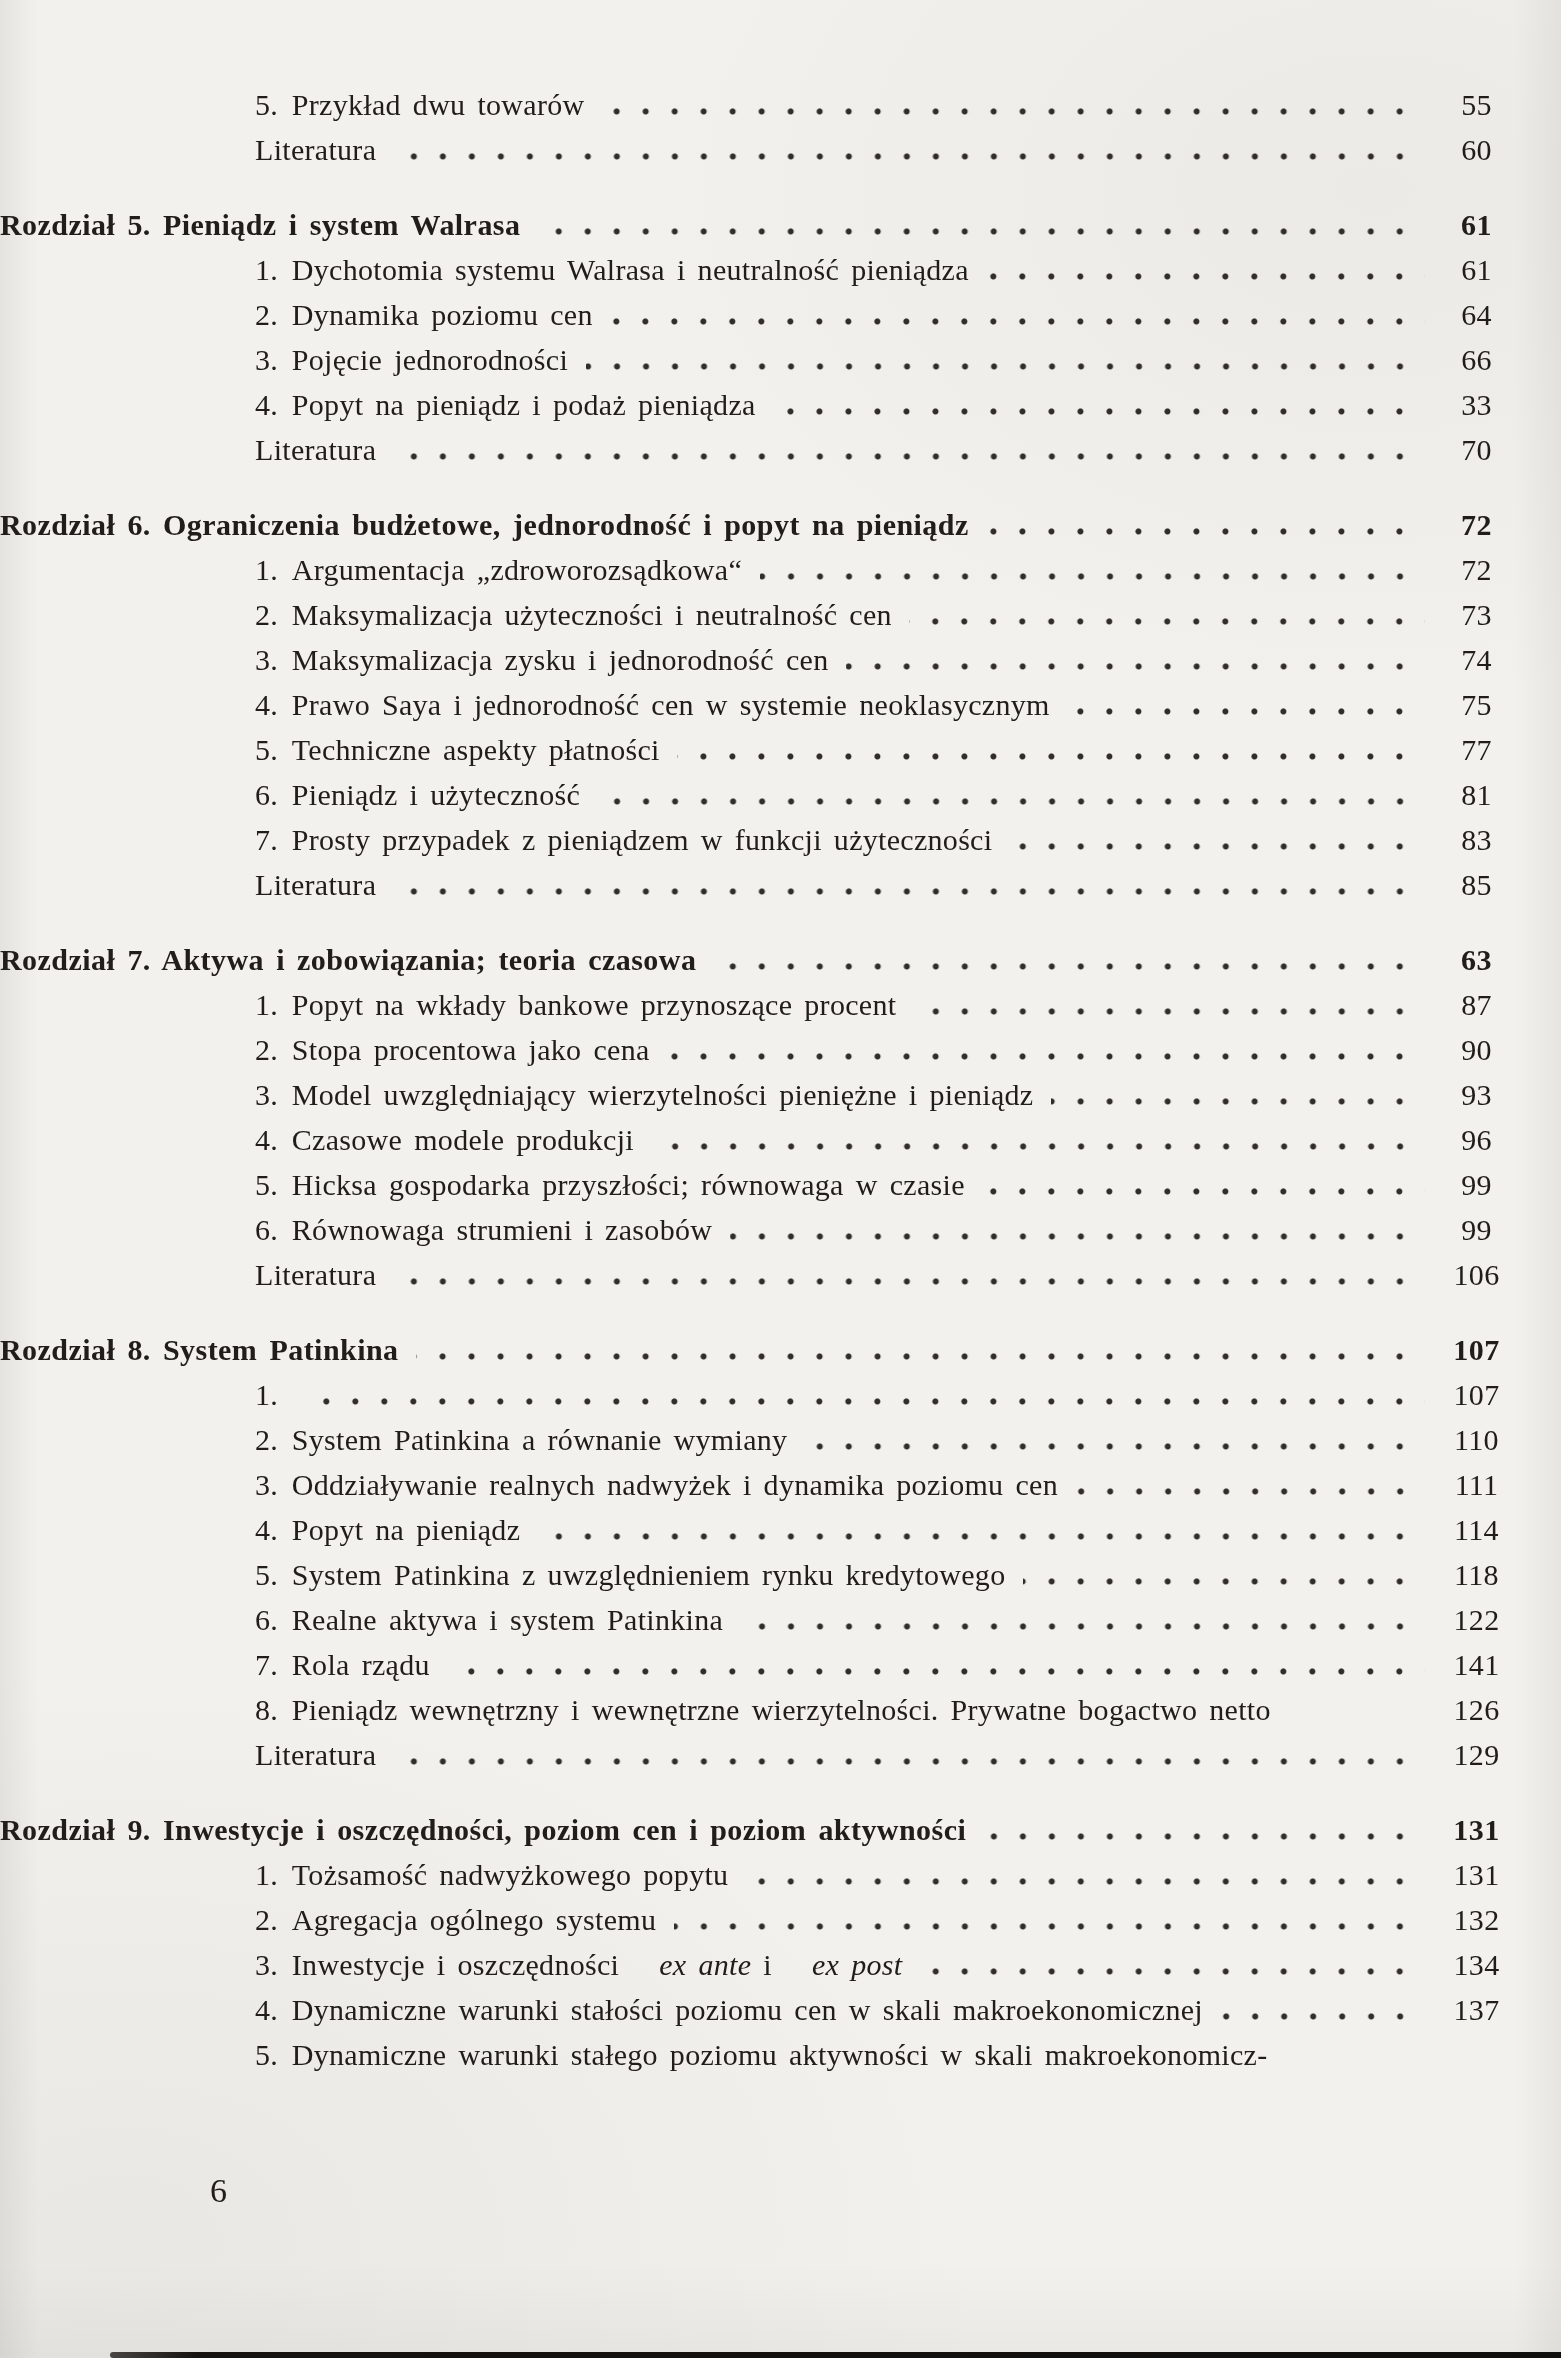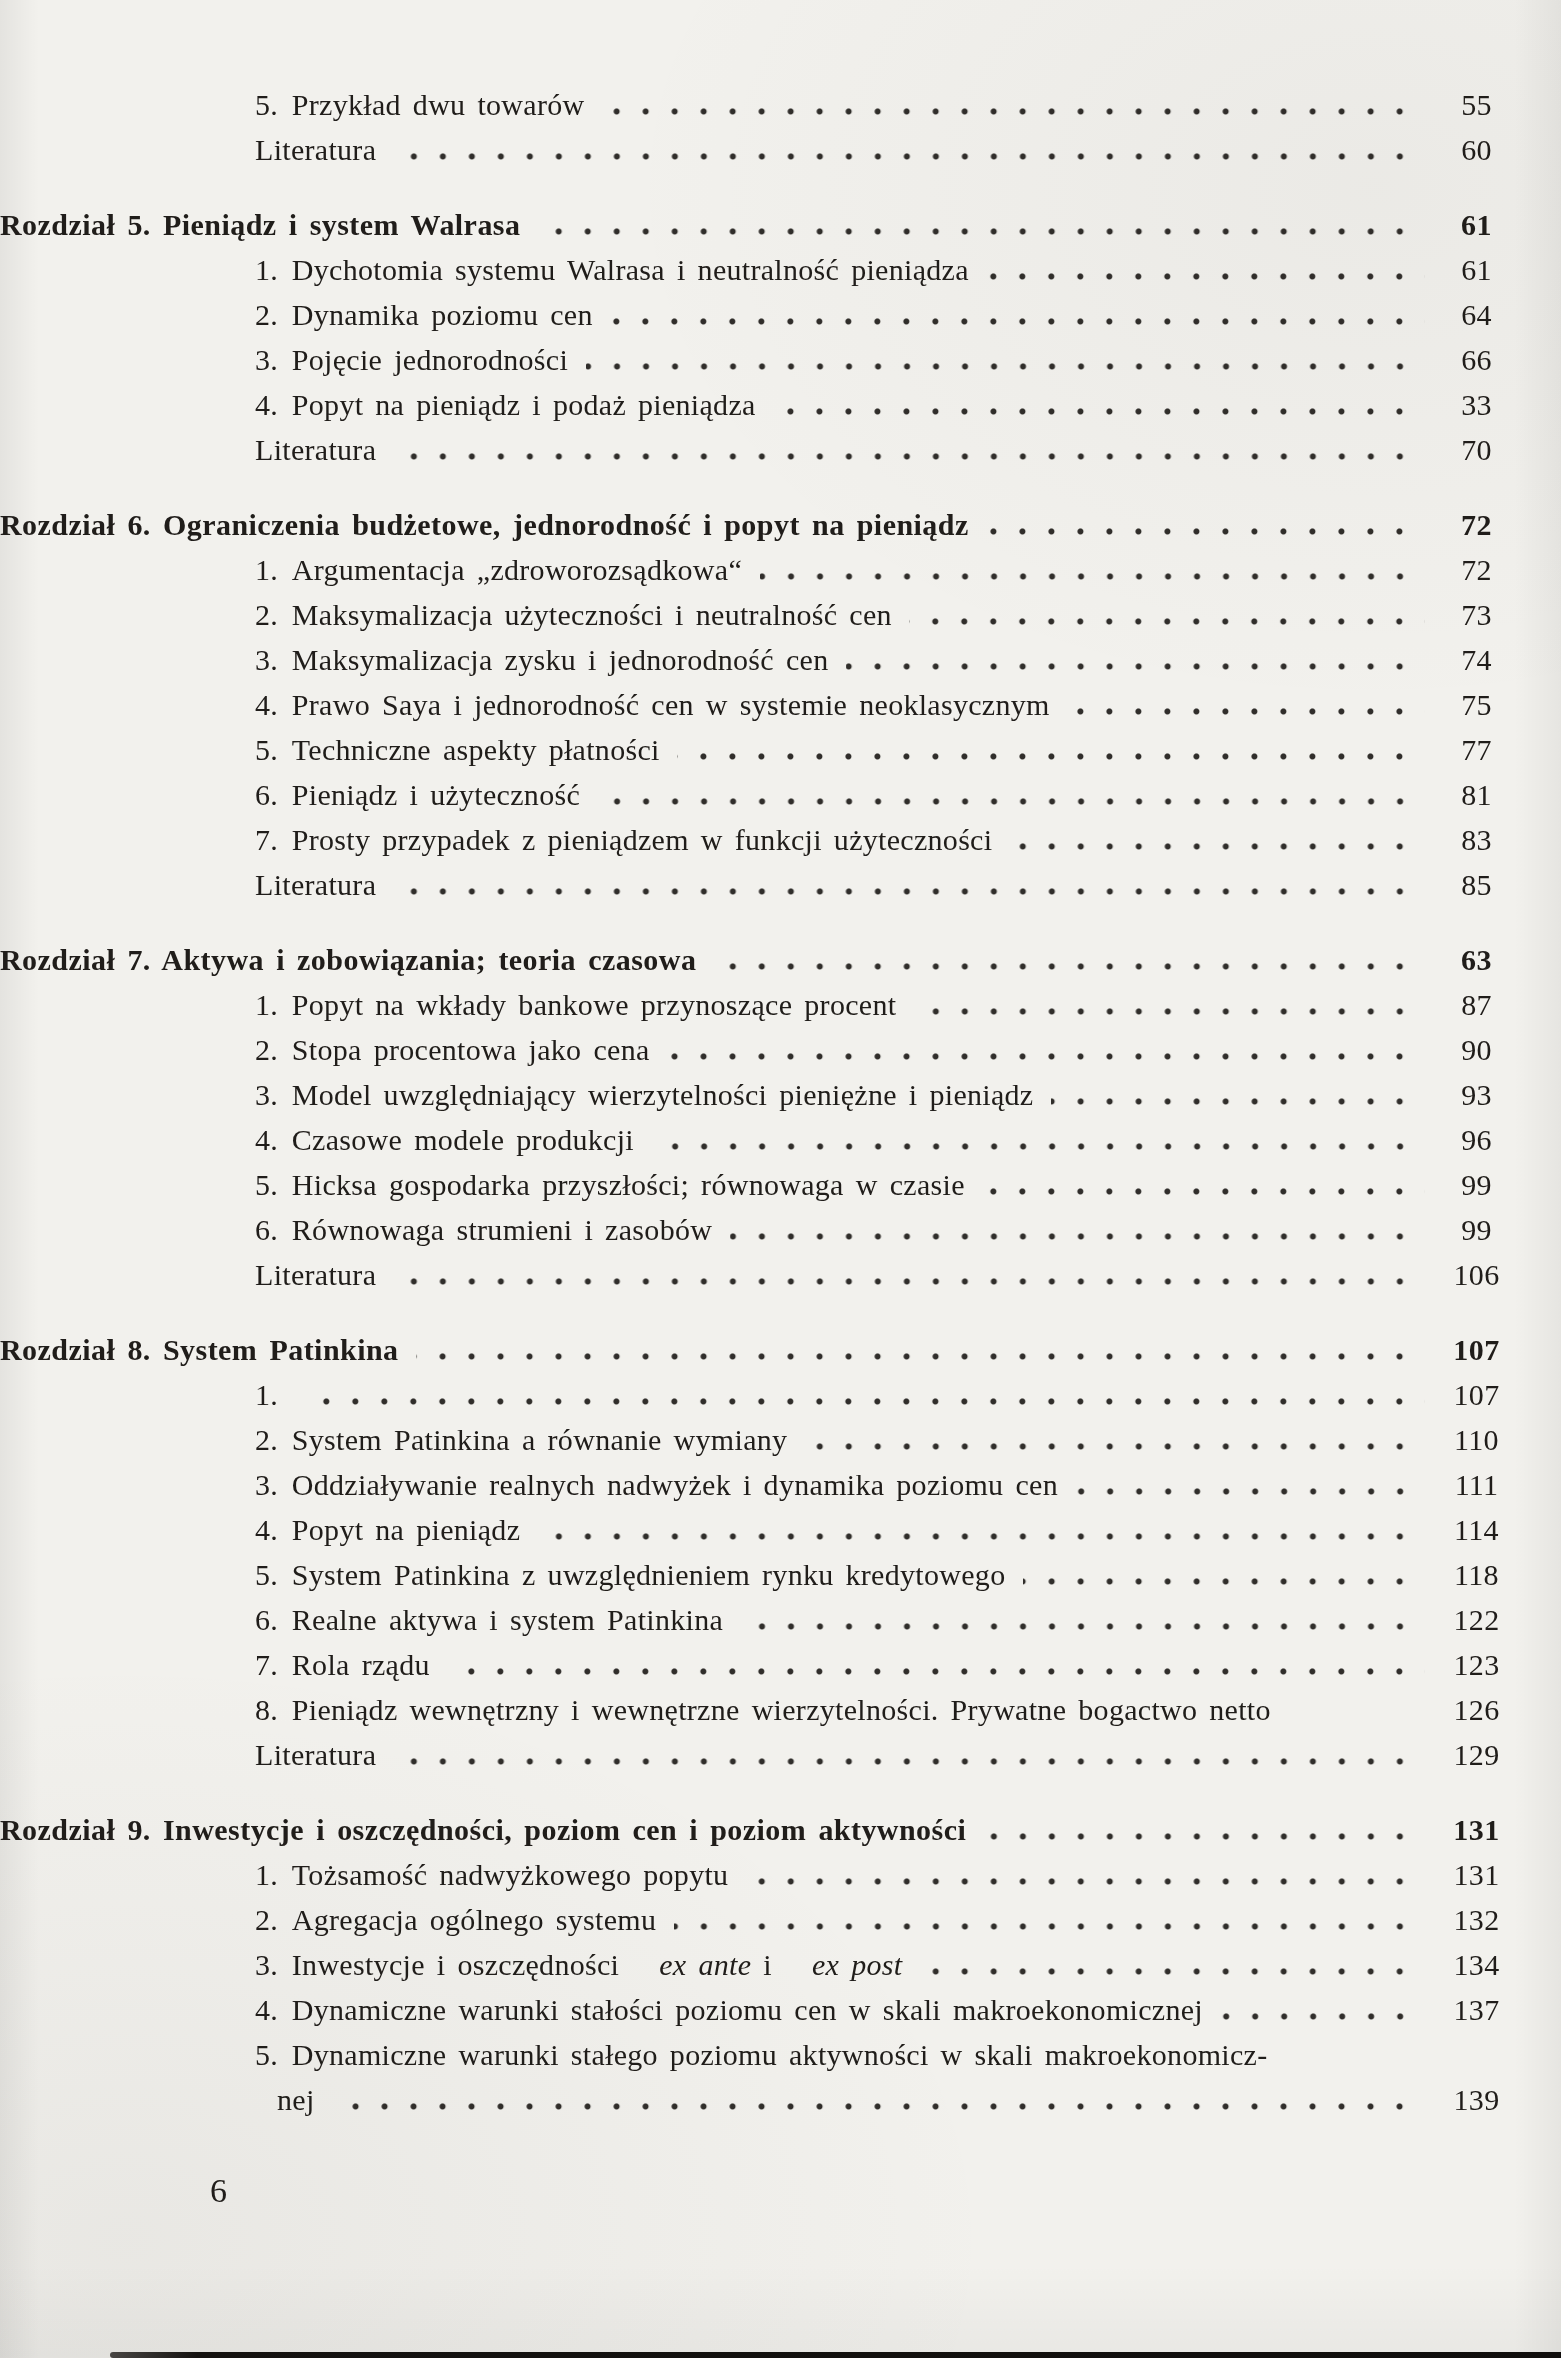--- a/index.html
+++ b/index.html
@@ -267,21 +267,21 @@
       <div class="row item">
         <span class="num">6.</span>
         <span class="label">Realne aktywa i system Patinkina</span>
         <span class="leader"></span>
         <span class="pageno">122</span>
       </div>
       <div class="row item">
         <span class="num">7.</span>
         <span class="label">Rola rządu</span>
         <span class="leader"></span>
-        <span class="pageno">123</span>
+        <span class="pageno">141</span>
       </div>
       <div class="row item">
         <span class="num">8.</span>
         <span class="label">Pieniądz wewnętrzny i wewnętrzne wierzytelności. Prywatne bogactwo netto</span>
         <span class="leader none"></span>
         <span class="pageno">126</span>
       </div>
       <div class="row literatura">
         <span class="label">Literatura</span>
         <span class="leader"></span>
@@ -312,23 +312,18 @@
       </div>
       <div class="row item">
         <span class="num">4.</span>
         <span class="label">Dynamiczne warunki stałości poziomu cen w skali makroekonomicznej</span>
         <span class="leader"></span>
         <span class="pageno">137</span>
       </div>
       <div class="row item">
         <span class="num">5.</span>
         <span class="label">Dynamiczne warunki stałego poziomu aktywności w skali makroekonomicz-</span>
-      </div>
-      <div class="row continuation">
-        <span class="label">nej</span>
-        <span class="leader"></span>
-        <span class="pageno">139</span>
       </div>
     </div>
   <div class="footer-num">6</div>
   <div class="bottom-edge"></div>
 </div>
 
 
 </body></html>

